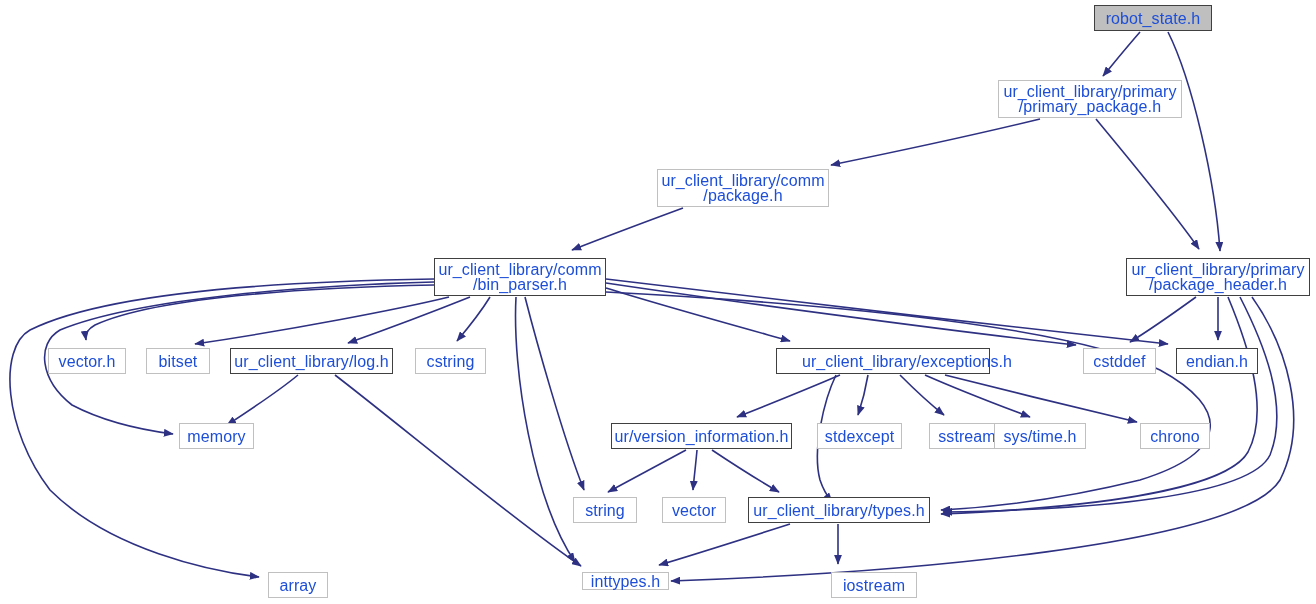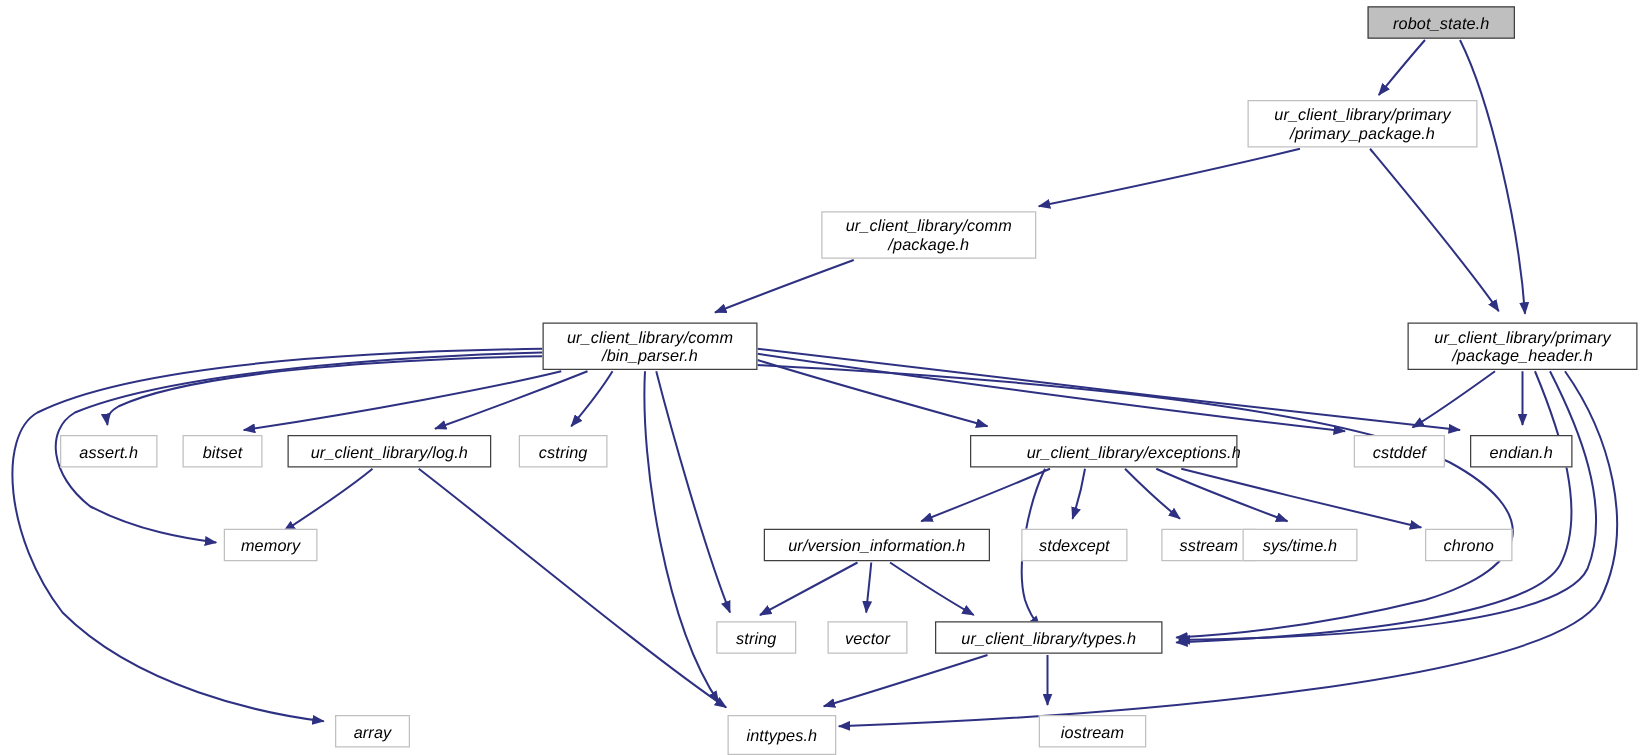--- a/index.html
+++ b/index.html
@@ -25,27 +25,26 @@
     pointer-events: none;
   }
   .node {
     position: absolute;
     box-sizing: border-box;
     display: flex;
     align-items: center;
     justify-content: center;
     text-align: center;
     background: #ffffff;
-    color: #000000;
-    font-size: 13px;
+    color: #1d4ed8;
+    font-size: 16px;
     line-height: 15px;
     letter-spacing: 0.1px;
     white-space: pre;
     z-index: 5;
-    font-style: italic;
   }
   .node.thin {
     border: 1px solid #c0c0c0;
   }
   .node.thick {
     border: 1.6px solid #404040;
   }
   .node.root {
     border: 1.6px solid #404040;
     background: #bfbfbf;
@@ -142,34 +141,34 @@
   <div id="node-container">
       <div class="node root" style="left: 1094px; top: 5px; width: 118px; height: 26px;"><span class="node-label">robot_state.h</span></div>
       <div class="node thin" style="left: 998px; top: 80px; width: 184px; height: 38px;"><span class="node-label">ur_client_library/primary
 /primary_package.h</span></div>
       <div class="node thin" style="left: 657px; top: 169px; width: 172px; height: 38px;"><span class="node-label">ur_client_library/comm
 /package.h</span></div>
       <div class="node thick" style="left: 434px; top: 258px; width: 172px; height: 38px;"><span class="node-label">ur_client_library/comm
 /bin_parser.h</span></div>
       <div class="node thick" style="left: 1126px; top: 258px; width: 184px; height: 38px;"><span class="node-label">ur_client_library/primary
 /package_header.h</span></div>
-      <div class="node thin" style="left: 48px; top: 348px; width: 78px; height: 26px;"><span class="node-label">assert.h</span></div>
+      <div class="node thin" style="left: 48px; top: 348px; width: 78px; height: 26px;"><span class="node-label">vector.h</span></div>
       <div class="node thin" style="left: 146px; top: 348px; width: 64px; height: 26px;"><span class="node-label">bitset</span></div>
       <div class="node thick" style="left: 230px; top: 348px; width: 163px; height: 26px;"><span class="node-label">ur_client_library/log.h</span></div>
       <div class="node thin" style="left: 415px; top: 348px; width: 71px; height: 26px;"><span class="node-label">cstring</span></div>
       <div class="node thick" style="left: 776px; top: 348px; width: 214px; height: 26px; padding-left: 48px;"><span class="node-label">ur_client_library/exceptions.h</span></div>
       <div class="node thin" style="left: 1083px; top: 348px; width: 73px; height: 26px;"><span class="node-label">cstddef</span></div>
       <div class="node thick" style="left: 1176px; top: 348px; width: 82px; height: 26px;"><span class="node-label">endian.h</span></div>
       <div class="node thin" style="left: 179px; top: 423px; width: 75px; height: 26px;"><span class="node-label">memory</span></div>
       <div class="node thick" style="left: 611px; top: 423px; width: 181px; height: 26px;"><span class="node-label">ur/version_information.h</span></div>
       <div class="node thin" style="left: 817px; top: 423px; width: 85px; height: 26px;"><span class="node-label">stdexcept</span></div>
       <div class="node thin" style="left: 929px; top: 423px; width: 76px; height: 26px;"><span class="node-label">sstream</span></div>
       <div class="node thin" style="left: 994px; top: 423px; width: 92px; height: 26px;"><span class="node-label">sys/time.h</span></div>
       <div class="node thin" style="left: 1140px; top: 423px; width: 70px; height: 26px;"><span class="node-label">chrono</span></div>
       <div class="node thin" style="left: 573px; top: 497px; width: 64px; height: 26px;"><span class="node-label">string</span></div>
       <div class="node thin" style="left: 662px; top: 497px; width: 64px; height: 26px;"><span class="node-label">vector</span></div>
       <div class="node thick" style="left: 748px; top: 497px; width: 182px; height: 26px;"><span class="node-label">ur_client_library/types.h</span></div>
       <div class="node thin" style="left: 268px; top: 572px; width: 60px; height: 26px;"><span class="node-label">array</span></div>
-      <div class="node thin" style="left: 582px; top: 572px; width: 87px; height: 32px;"><span class="node-label">inttypes.h</span></div>
+      <div class="node thin" style="left: 582px; top: 572px; width: 87px; height: 18px;"><span class="node-label">inttypes.h</span></div>
       <div class="node thin" style="left: 831px; top: 572px; width: 86px; height: 26px;"><span class="node-label">iostream</span></div>
     </div>
 
 </div>
 
 </body></html>

